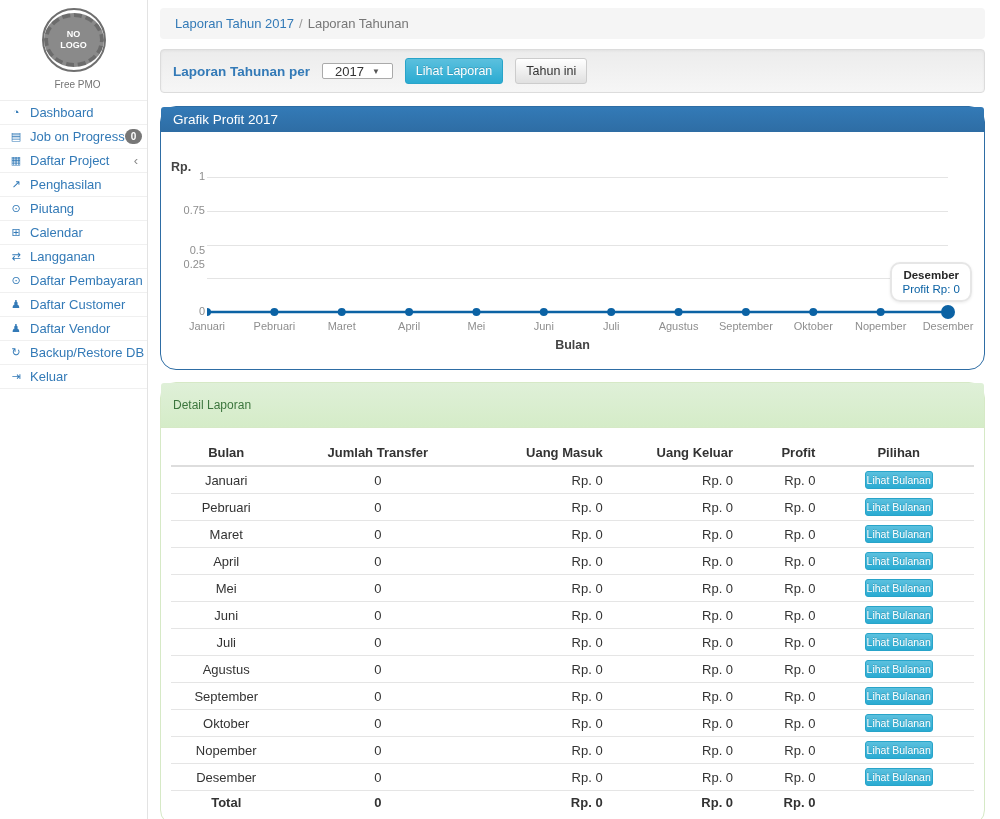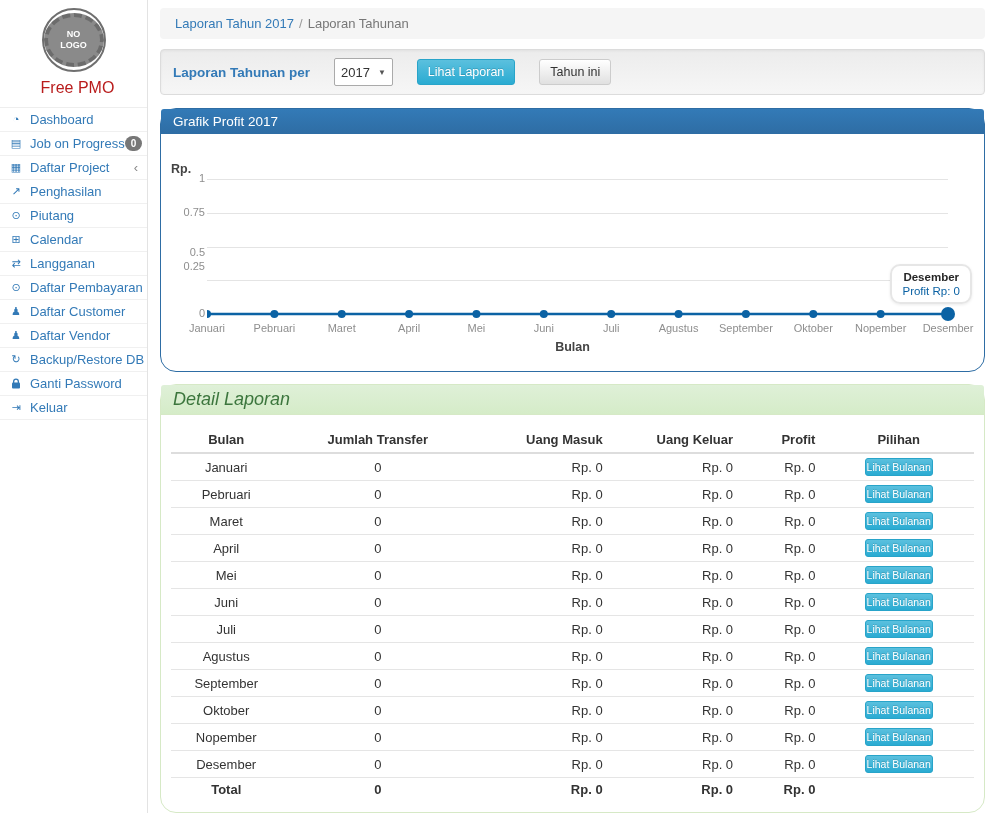--- a/index.html
+++ b/index.html
@@ -16,21 +16,21 @@
   .logo-outer {
     width:64px; height:64px; margin:0 auto; border-radius:50%;
     border:2px solid #6f6f6f; display:flex; align-items:center; justify-content:center;
   }
   .logo-inner {
     width:62px; height:54px; border-radius:50%; background:#8a8a8a;
     border:4px dashed #6c6c6c; display:flex; align-items:center; justify-content:center;
     color:#fff; font-size:9px; font-weight:bold; text-align:center; line-height:1.2;
     white-space:pre-line;
   }
-  .brand { margin-top:7px; color:#b91c1c; font-size:16px;margin-left:8px; }
+  .brand { margin-top:7px; color:#737373; font-size:10px;margin-left:8px; }
   .nav { border-top:1px solid #eee; }
   .nav-item {
     display:flex; align-items:center; padding:4px 9px; height:24px;
     border-bottom:1px solid #f0f0f0; color:#337ab7; cursor:pointer; text-decoration:none;
   }
   .nav-icon { width:14px; font-size:11px; text-align:center; flex:0 0 14px; line-height:1; }
   .nav-icon svg { vertical-align:middle; fill:#337ab7; }
   .nav-label { margin-left:7px; font-size:13px; white-space:nowrap; }
   .nav-badge {
     margin-left:auto; background:#777; color:#fff; border-radius:10px;
@@ -43,27 +43,27 @@
   .breadcrumb {
     margin-top:8px; background:#f5f5f5; border-radius:4px; padding:8px 15px; font-size:13px; color:#777;
   }
   .breadcrumb a { color:#337ab7; text-decoration:none; }
   .bc-sep { margin:0 5px; color:#999; }
 
   .filter-bar {
     margin-top:10px; border:1px solid #dcdcdc; border-radius:4px;
     background:linear-gradient(to bottom,#ececec 0,#f6f6f6 100%);
     box-shadow:inset 0 1px 3px rgba(0,0,0,.05);
-    padding:8px 12px; display:flex; align-items:center; gap:24px;
+    padding:8px 12px; display:flex; align-items:center; gap:12px;
   }
   .filter-label { color:#337ab7; font-weight:bold; font-size:13.5px; }
   .select {
     background:#fff; border:1px solid #aaa; border-radius:2px;
-    padding:3px 6px; display:inline-flex; align-items:center; gap:8px;
-    font-size:13px; color:#333; cursor:pointer; height:28px;
+    padding:3px 12px; display:inline-flex; align-items:center; gap:8px;
+    font-size:13px; color:#333; cursor:pointer; height:16px;
   }
   .select .caret { font-size:8px; color:#555; }
   .btn {
     display:inline-flex; align-items:center; justify-content:center;
     border-radius:3px; font-size:12.5px; padding:4px 10px; height:26px;
     cursor:pointer; border:1px solid transparent;
   }
   .btn-info {
     color:#fff; background:linear-gradient(to bottom,#5bc0de 0,#2aabd2 100%);
     border-color:#28a4c9; text-shadow:0 -1px 0 rgba(0,0,0,.15);
@@ -76,23 +76,22 @@
   
   .panel { margin-top:13px; border-radius:16px; background:#fff; }
   .panel-primary { border:1px solid #2e6da4; }
   .panel-primary > .panel-heading {
     background:linear-gradient(to bottom,#337ab7 0,#2e6da4 100%);
     color:#fff; padding:5px 12px; font-size:13.5px; border-radius:3px 3px 0 0;
   }
   .panel-success { border:1px solid #d6e9c6; margin-top:12px; }
   .panel-success > .panel-heading {
     background:linear-gradient(to bottom,#dff0d8 0,#d5ecc8 100%);
-    color:#3c763d; padding:4px 12px; font-size:18px; border-radius:3px 3px 0 0;
+    color:#3c763d; padding:15px 12px; font-size:12px; border-radius:3px 3px 0 0;
     border-bottom:1px solid #d6e9c6;
-    font-style:italic;
   }
   .panel-body { padding:12px 10px 10px; }
 
   
   .chart-wrap { position:relative; height:215px; }
   .chart-ylabel { position:absolute; left:0; top:16px; font-weight:bold; font-size:12.5px; color:#444; }
   .ytick { position:absolute; left:0; width:34px; text-align:right; font-size:11px; color:#8e8e8e; }
   .gridline { position:absolute; left:36px; width:741px; border-top:1px solid #e4e4e4; }
   .chart-svg { position:absolute; left:36px; top:33px; }
   .xtick { position:absolute; font-size:11px; color:#8e8e8e; transform:translateX(-50%); white-space:nowrap; }
@@ -168,27 +167,20 @@
           <span class="nav-icon">♟</span>
           <span class="nav-label">Daftar Customer</span>
         </a>
         <a class="nav-item" href="#">
           <span class="nav-icon">♟</span>
           <span class="nav-label">Daftar Vendor</span>
         </a>
         <a class="nav-item" href="#">
           <span class="nav-icon">↻</span>
           <span class="nav-label">Backup/Restore DB</span>
-        </a>
-        <a class="nav-item" href="#">
-          <span class="nav-icon"><svg width="10" height="11" viewBox="0 0 10 11">
-              <path d="M2 5V3.4a3 3 0 0 1 6 0V5H6.7V3.4a1.7 1.7 0 0 0-3.4 0V5z"></path>
-              <rect x="1" y="4.6" width="8" height="6" rx="1"></rect>
-            </svg></span>
-          <span class="nav-label">Ganti Password</span>
         </a>
         <a class="nav-item" href="#">
           <span class="nav-icon">⇥</span>
           <span class="nav-label">Keluar</span>
         </a>
       </nav>
   </aside>
 
   <main class="main">
 

